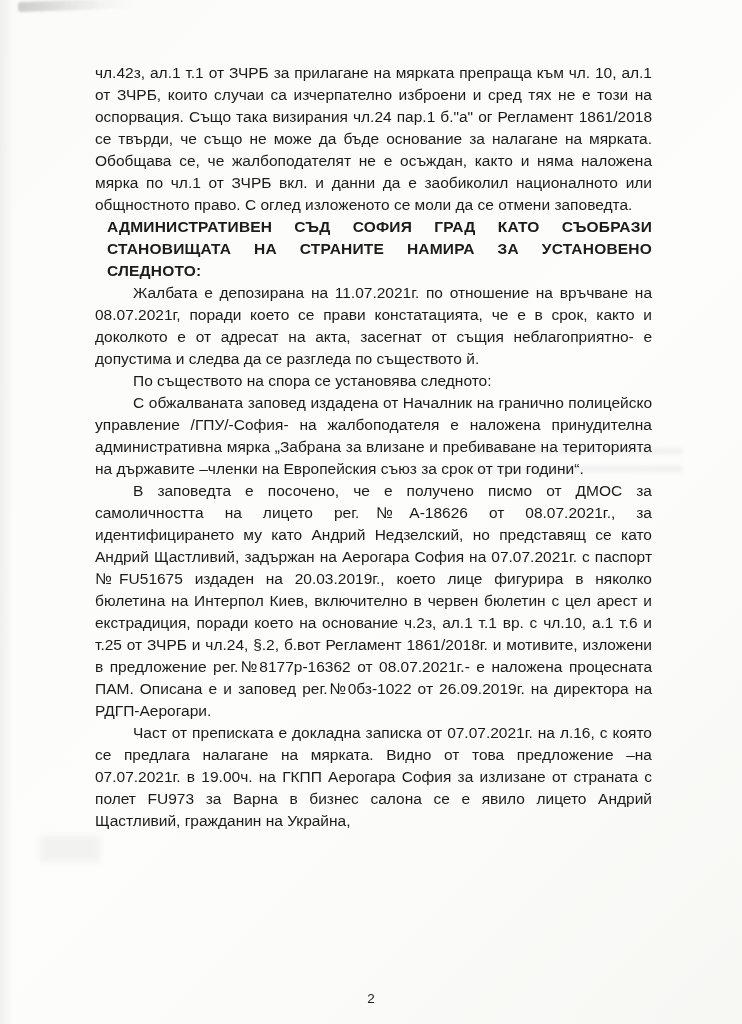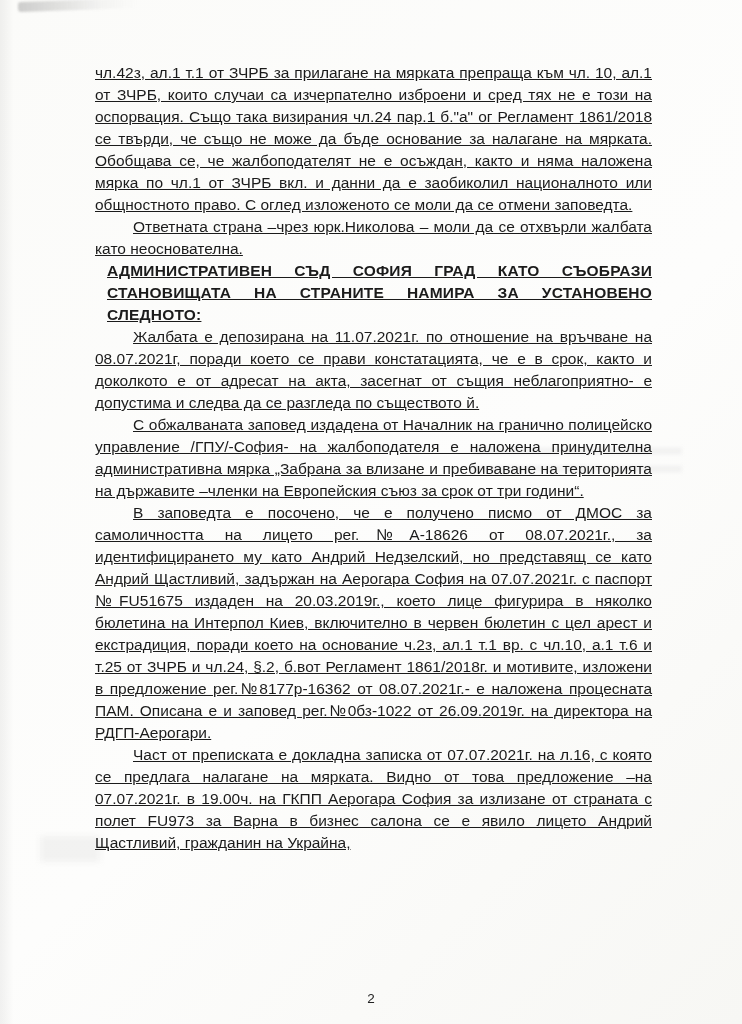--- a/index.html
+++ b/index.html
@@ -65,21 +65,20 @@
     width: 557px;
     color: #1b1b1b;
     font-size: 15.5px;
     line-height: 22px;
     text-align: justify;
     -webkit-font-smoothing: antialiased;
   }
   .para {
     text-align: justify;
     margin: 0;
-    text-decoration: underline;
   }
   .para.indent {
     text-indent: 38px;
   }
   .para.bold {
     font-weight: bold;
     letter-spacing: 0.2px;
     margin-left: 12px;
   }
   .page-number {
@@ -96,22 +95,22 @@
 <body>
 
 <div class="page">
   <div class="artifact-edge"></div>
   <div class="artifact-corner"></div>
   <div class="artifact-ghost-1"></div>
   <div class="artifact-ghost-2"></div>
 
   <div class="doc" id="doc-body">
       <div class="para">чл.42з, ал.1 т.1 от ЗЧРБ за прилагане на мярката препраща към чл. 10, ал.1 от ЗЧРБ, които случаи са изчерпателно изброени и сред тях не е този на оспорвация. Също така визирания чл.24 пар.1 б."а" ог Регламент 1861/2018 се твърди, че също не може да бъде основание за налагане на мярката. Обобщава се, че жалбоподателят не е осъждан, както и няма наложена мярка по чл.1 от ЗЧРБ вкл. и данни да е заобиколил националното или общностното право. С оглед изложеното се моли да се отмени заповедта.</div>
-      <div class="para indent">Ответната страна –чрез юрк.Николова – моли да се отхвърли жалбата като неоснователна.</div>
       <div class="para bold">АДМИНИСТРАТИВЕН СЪД СОФИЯ ГРАД КАТО СЪОБРАЗИ СТАНОВИЩАТА НА СТРАНИТЕ НАМИРА ЗА УСТАНОВЕНО СЛЕДНОТО:</div>
       <div class="para indent">Жалбата е депозирана на 11.07.2021г. по отношение на връчване на 08.07.2021г, поради което се прави констатацията, че е в срок, както и доколкото е от адресат на акта, засегнат от същия неблагоприятно- е допустима и следва да се разгледа по съществото й.</div>
+      <div class="para indent">По съществото на спора се установява следното:</div>
       <div class="para indent">С обжалваната заповед издадена от Началник на гранично полицейско управление /ГПУ/-София- на жалбоподателя е наложена принудителна административна мярка „Забрана за влизане и пребиваване на територията на държавите –членки на Европейския съюз за срок от три години“.</div>
       <div class="para indent">В заповедта е посочено, че е получено писмо от ДМОС за самоличността на лицето рег.№А-18626 от 08.07.2021г., за идентифицирането му като Андрий Недзелский, но представящ се като Андрий Щастливий, задържан на Аерогара София на 07.07.2021г. с паспорт №FU51675 издаден на 20.03.2019г., което лице фигурира в няколко бюлетина на Интерпол Киев, включително в червен бюлетин с цел арест и екстрадиция, поради което на основание ч.2з, ал.1 т.1 вр. с чл.10, а.1 т.6 и т.25 от ЗЧРБ и чл.24, §.2, б.вот Регламент 1861/2018г. и мотивите, изложени в предложение рег.№8177р-16362 от 08.07.2021г.- е наложена процесната ПАМ. Описана е и заповед рег.№0бз-1022 от 26.09.2019г. на директора на РДГП-Аерогари.</div>
       <div class="para indent">Част от преписката е докладна записка от 07.07.2021г. на л.16, с която се предлага налагане на мярката. Видно от това предложение –на 07.07.2021г. в 19.00ч. на ГКПП Аерогара София за излизане от страната с полет FU973 за Варна в бизнес салона се е явило лицето Андрий Щастливий, гражданин на Украйна,</div>
     </div>
 
   <div class="page-number">2</div>
 </div>
 
 </body></html>

